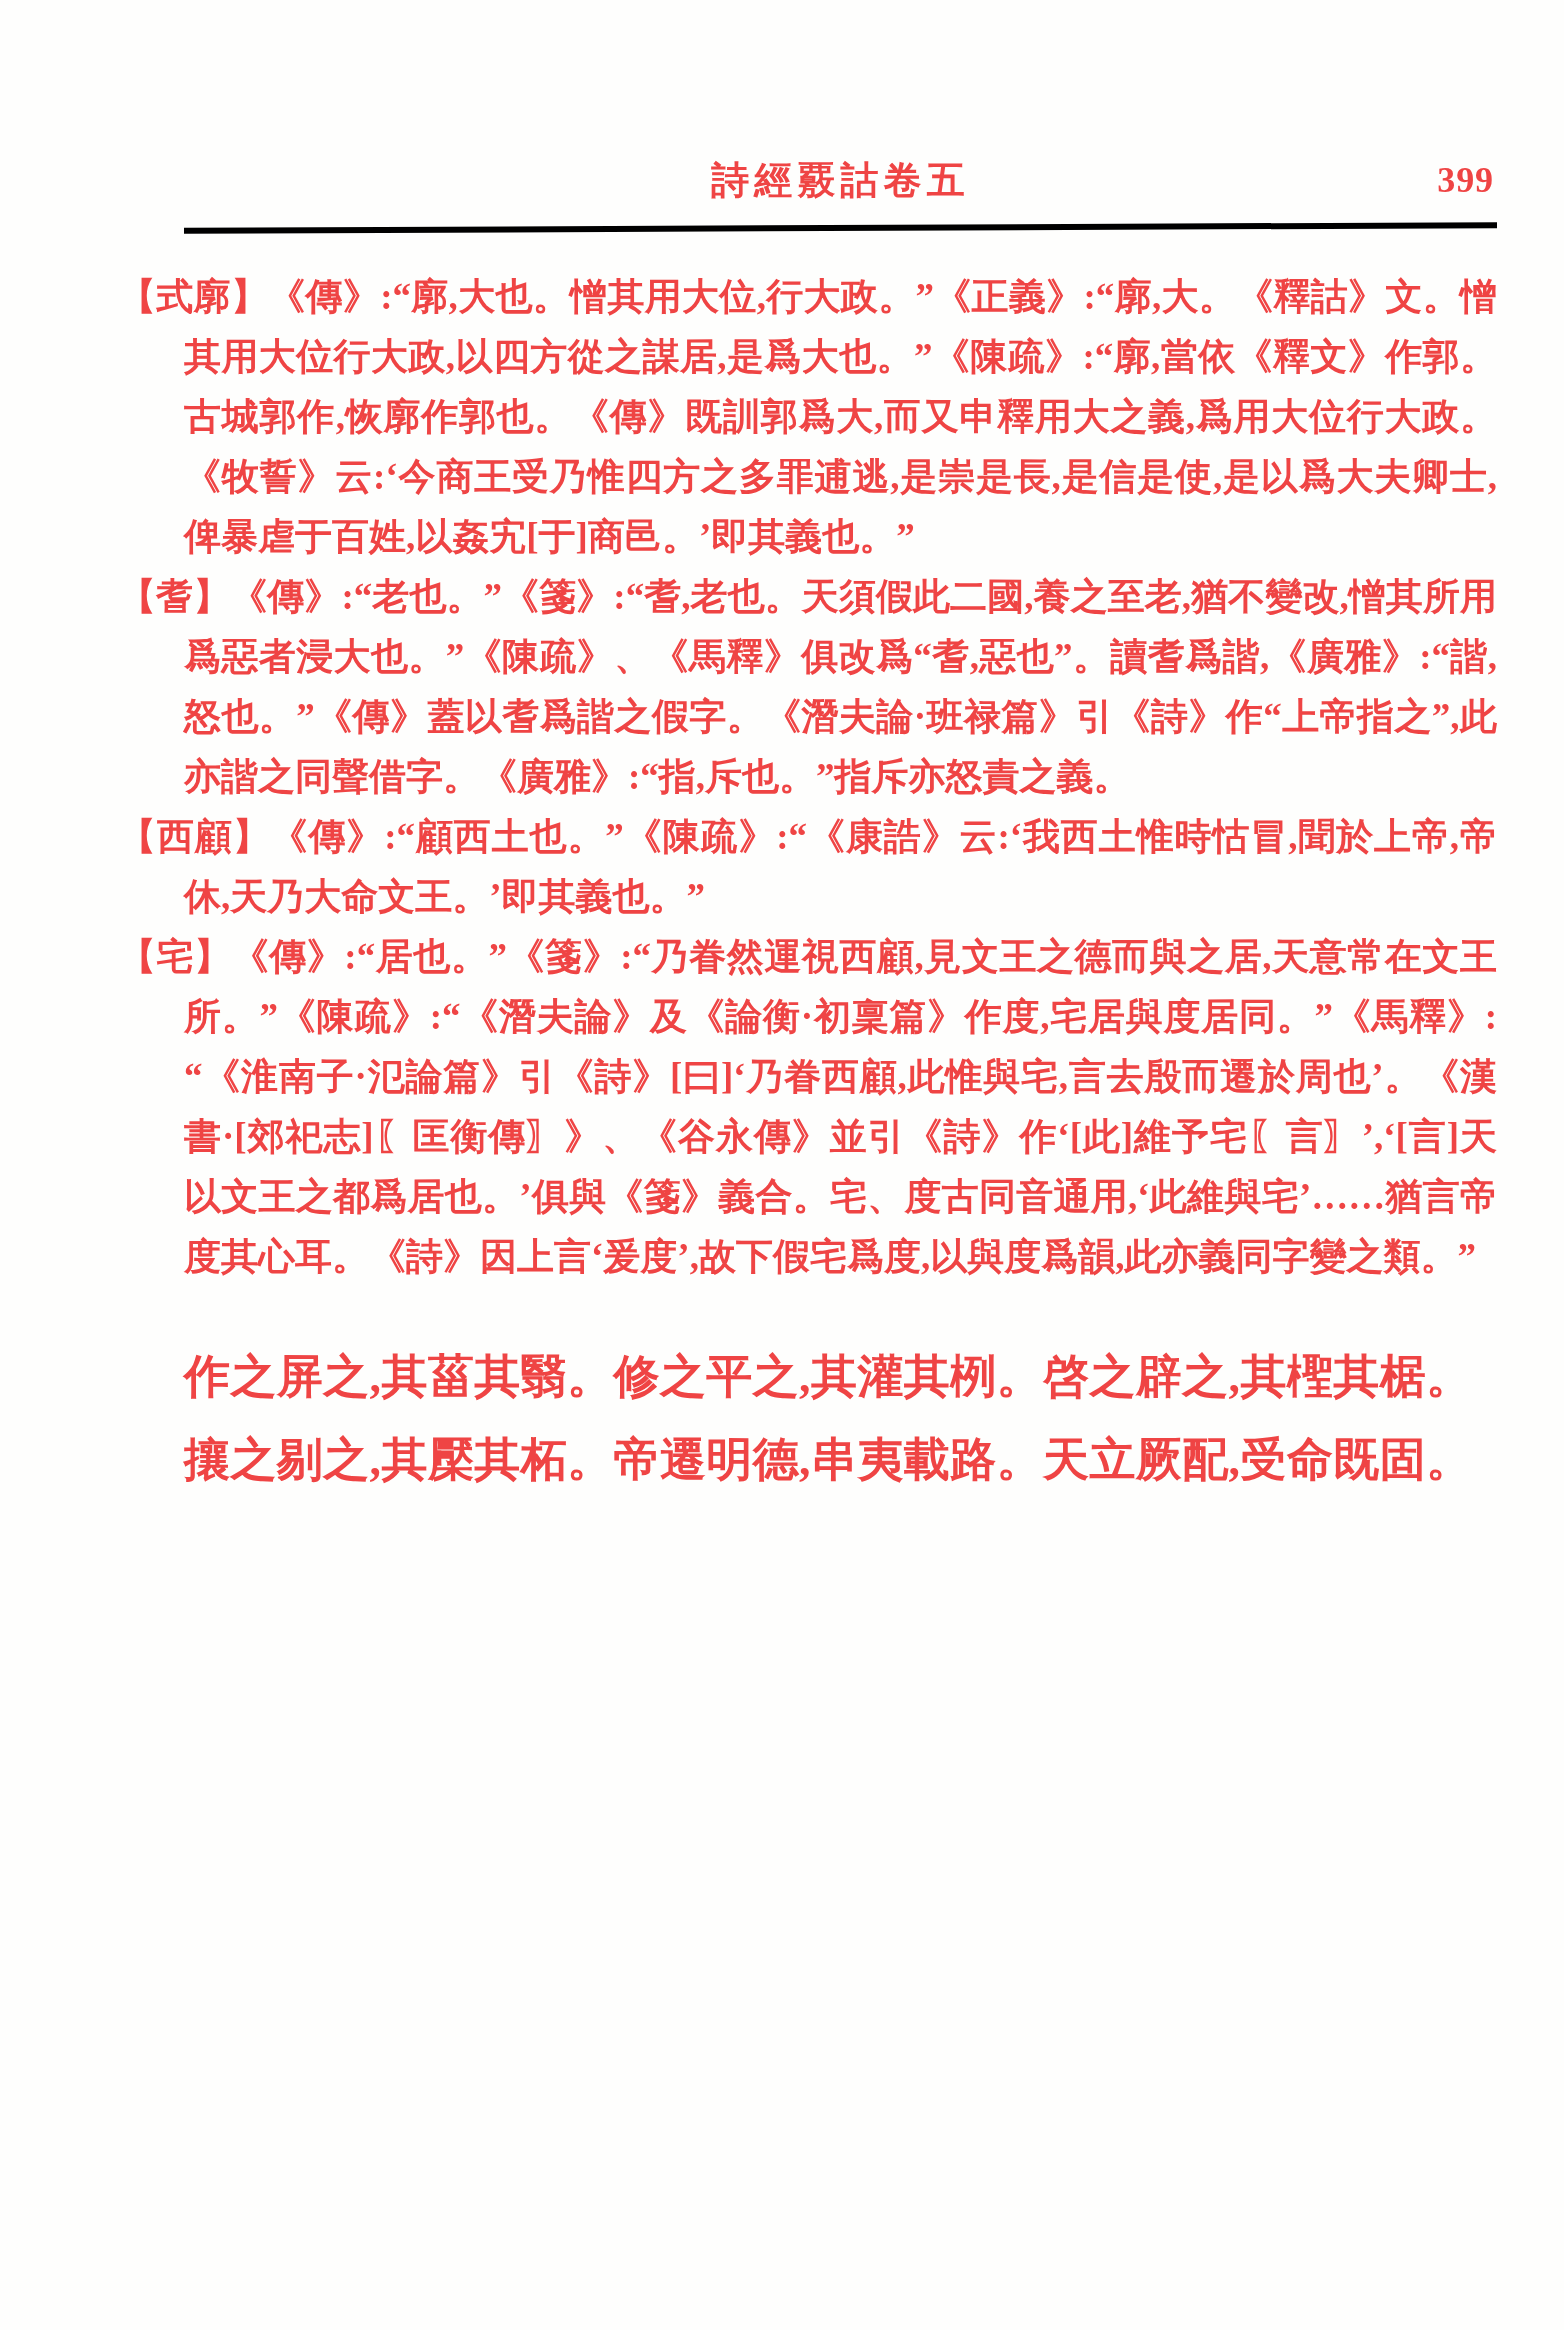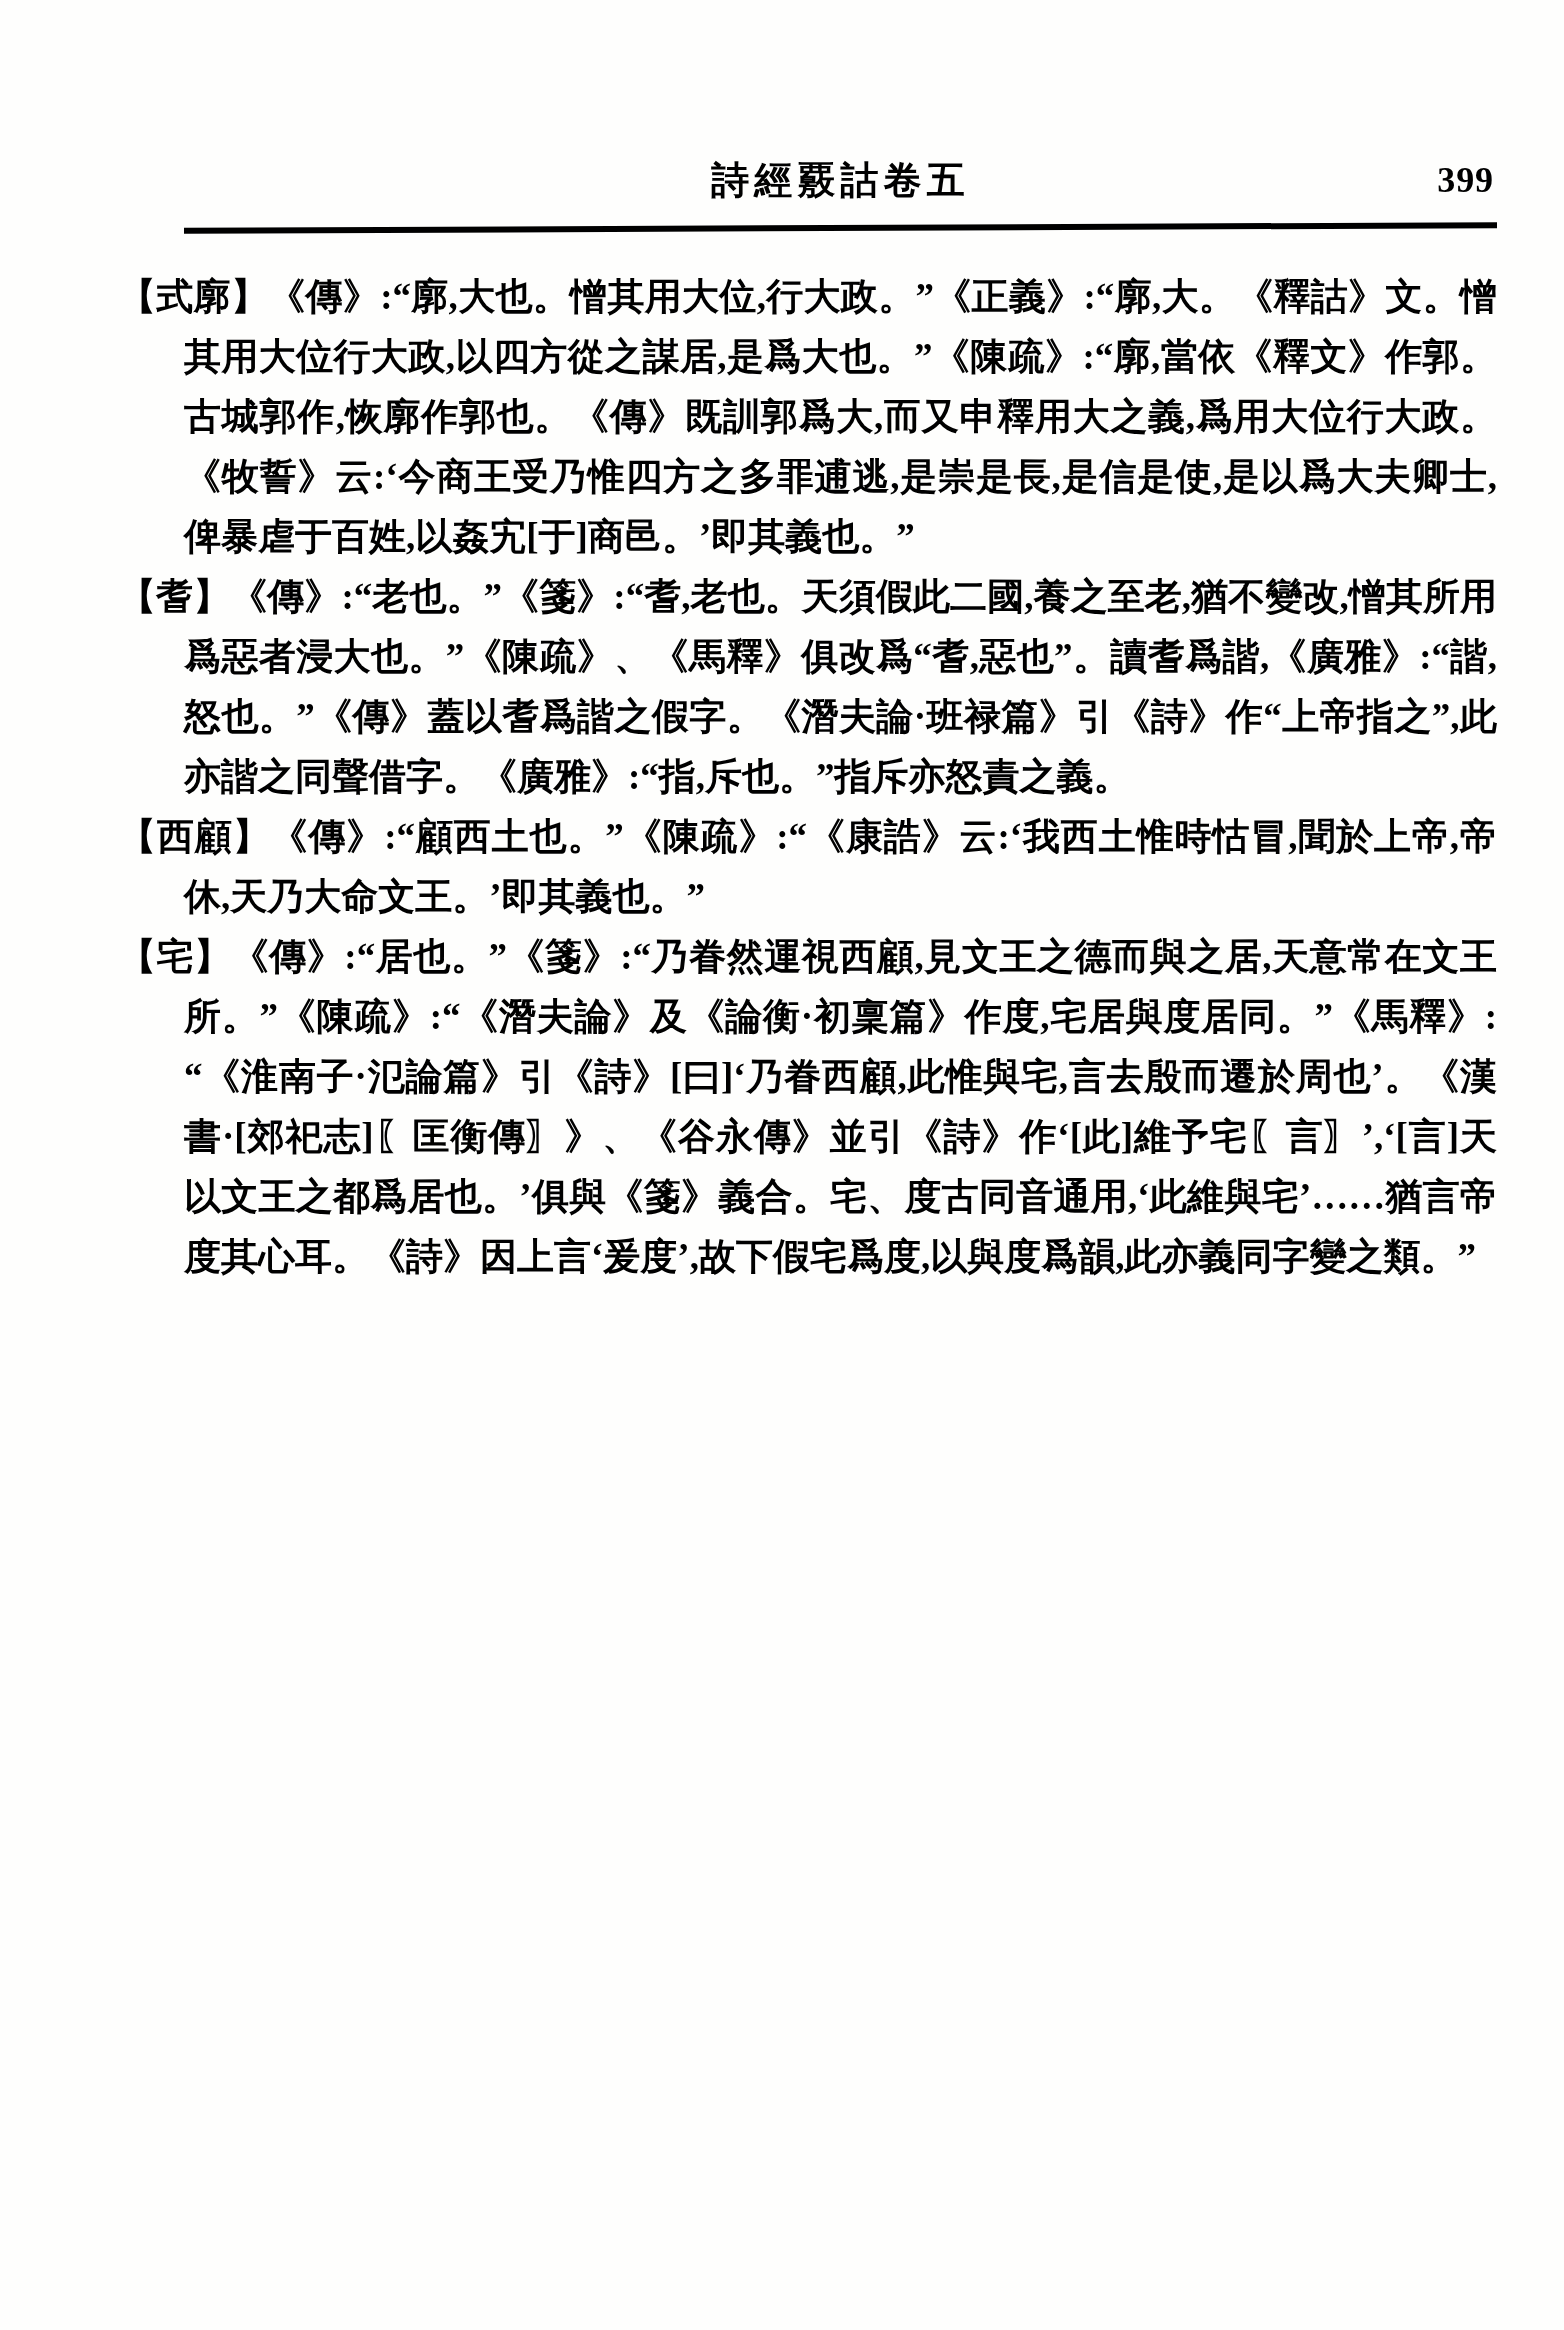--- a/index.html
+++ b/index.html
@@ -1,20 +1,20 @@
 <!DOCTYPE html>
 <html lang="zh-Hant" style="font-size:13.7px"><head>
 <meta charset="utf-8">
 <style>
   html,body{margin:0;padding:0;background:#ffffff;}
   .page{
     position:relative;
     width:1564px;height:2330px;
     background:#fefefd;
-    color:#000000;
+    color:#ef4444;
     font-family:"Liberation Serif","DejaVu Serif",serif;
     font-weight:bold;
     box-sizing:border-box;
     padding:156px 67px 0 184px;
     overflow:hidden;
   }
   .header{position:relative;height:48px;}
   .header .title{
     position:absolute;left:0;right:0;text-align:center;
     font-size:38px;letter-spacing:5.1px;line-height:48px;
@@ -56,18 +56,22 @@
 
 
     <p class="entry"><span class="entry-head">【式廓】</span><span>《傳》:“廓,大也。憎其用大位,行大政。”《正義》:“廓,大。《釋詁》文。憎其用大位行大政,以四方從之謀居,是爲大也。”《陳疏》:“廓,當依《釋文》作郭。古城郭作𩫏,恢廓作郭也。《傳》既訓郭爲大,而又申釋用大之義,爲用大位行大政。《牧誓》云:‘今商王受乃惟四方之多罪逋逃,是崇是長,是信是使,是以爲大夫卿士,俾暴虐于百姓,以姦宄[于]商邑。’即其義也。”</span></p>
 
     <p class="entry"><span class="entry-head">【耆】</span><span>《傳》:“老也。”《箋》:“耆,老也。天須假此二國,養之至老,猶不變改,憎其所用爲惡者浸大也。”《陳疏》、《馬釋》俱改爲“耆,惡也”。讀耆爲諧,《廣雅》:“諧,怒也。”《傳》蓋以耆爲諧之假字。《潛夫論·班禄篇》引《詩》作“上帝指之”,此亦諧之同聲借字。《廣雅》:“指,斥也。”指斥亦怒責之義。</span></p>
 
     <p class="entry"><span class="entry-head">【西顧】</span><span>《傳》:“顧西土也。”《陳疏》:“《康誥》云:‘我西土惟時怙冒,聞於上帝,帝休,天乃大命文王。’即其義也。”</span></p>
 
     <p class="entry"><span class="entry-head">【宅】</span><span>《傳》:“居也。”《箋》:“乃眷然運視西顧,見文王之德而與之居,天意常在文王所。”《陳疏》:“《潛夫論》及《論衡·初稟篇》作度,宅居與度居同。”《馬釋》:“《淮南子·氾論篇》引《詩》[曰]‘乃眷西顧,此惟與宅,言去殷而遷於周也’。《漢書·[郊祀志]〖匡衡傳〗》、《谷永傳》並引《詩》作‘[此]維予宅〖言〗’,‘[言]天以文王之都爲居也。’俱與《箋》義合。宅、度古同音通用,‘此維與宅’……猶言帝度其心耳。《詩》因上言‘爰度’,故下假宅爲度,以與度爲韻,此亦義同字變之類。”</span></p>
 
+    <div class="verse">
+      <div class="verse-line">作之屏之,其菑其翳。修之平之,其灌其栵。啓之辟之,其檉其椐。</div>
+      <div class="verse-line">攘之剔之,其檿其柘。帝遷明德,串夷載路。天立厥配,受命既固。</div>
+    </div>
 
 
   </div>
 
 </div>
 
 
 </body></html>

